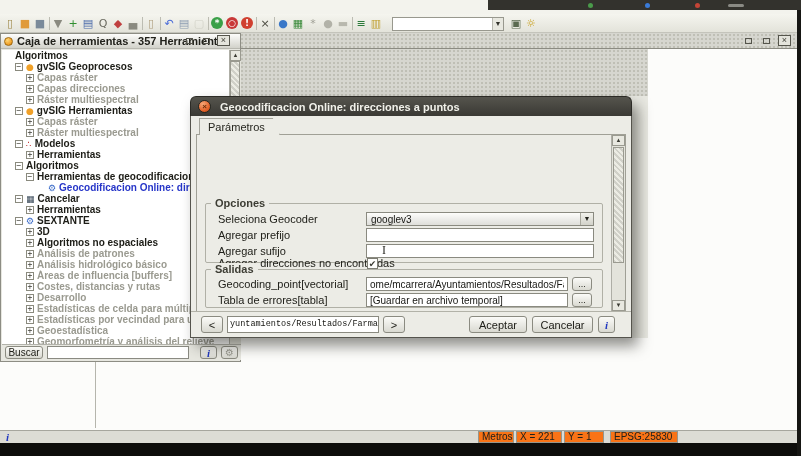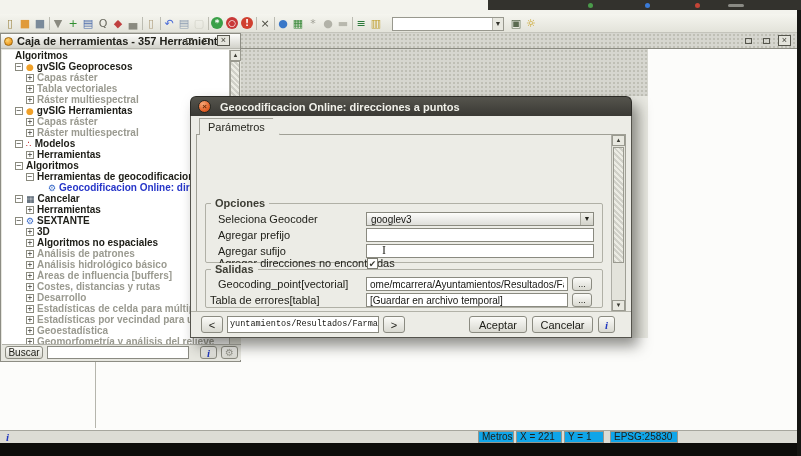--- a/index.html
+++ b/index.html
@@ -118,21 +118,21 @@
   .ibeam{position:absolute;left:176px;top:-1px;font-family:"Liberation Serif",serif;font-size:12px;color:#2b2b24;}
   .dlg-footer{position:absolute;left:0;bottom:0;width:440px;height:26px;border-top:1px solid #b2b2a8;background:#ecece6;}
   .dlg-footer .btn{position:absolute;top:4px;height:17px;font-size:11px;}
   .expr-field{position:absolute;left:36px;top:4px;width:152px;height:17px;border:1px solid #8a8a80;background:#fff;
               font-family:"Liberation Mono",monospace;font-size:8.5px;line-height:15px;padding:0 2px;
               white-space:nowrap;overflow:hidden;color:#161612;}
 
   
   .statusbar{position:absolute;left:0;top:430px;width:797px;height:13px;background:#dcdcd5;
              border-top:1px solid #a6a69e;}
-  .sb-box{position:absolute;top:0px;height:12px;border:1px solid #96968c;background:#0ea5e9;
+  .sb-box{position:absolute;top:0px;height:12px;border:1px solid #96968c;background:#f97316;
           font-size:10px;line-height:10px;padding:0 3px;color:#21211b;white-space:nowrap;}
   .sb-info{position:absolute;left:6px;top:0;}
   .bottom-black{position:absolute;left:0;top:443px;width:801px;height:13px;background:#0d0d0b;}
   .right-black{position:absolute;left:797px;top:0;width:4px;height:456px;background:#161613;}
 </style>
 </head>
 <body>
 
 <div id="screen">
 
@@ -298,21 +298,21 @@
           <span class="lbl">gvSIG Geoprocesos</span>
         </div>
         <div class="tree-row disabled" style="padding-left: 24px;">
           <span class="exp">+</span>
 
           <span class="lbl">Capas ráster</span>
         </div>
         <div class="tree-row disabled" style="padding-left: 24px;">
           <span class="exp">+</span>
 
-          <span class="lbl">Tabla vectoriales</span>
+          <span class="lbl">Capas direcciones</span>
         </div>
         <div class="tree-row disabled" style="padding-left: 24px;">
           <span class="exp">+</span>
 
           <span class="lbl">Ráster multiespectral</span>
         </div>
         <div class="tree-row" style="padding-left: 13px;">
           <span class="exp">−</span>
           <span class="node-ic" style="color: rgb(240, 160, 40);">●</span>
           <span class="lbl">gvSIG Herramientas</span>
@@ -475,21 +475,21 @@
         </div>
 
         <div class="grp" style="top:134px;height:39px;">
           <span class="grp-legend">Salidas</span>
           <div class="frow" style="top:7px;">
             <span class="flabel" style="margin-left:12px;">Geocoding_point[vectorial]</span>
             <input class="tinput short" readonly="" value="ome/mcarrera/Ayuntamientos/Resultados/Farmacias" style="">
             <span class="btn browse-btn">...</span>
           </div>
           <div class="frow" style="top:23px;">
-            <span class="flabel" style="margin-left:4px;">Tabla de errores[tabla]</span>
+            <span class="flabel" style="margin-left:12px;">Tabla de errores[tabla]</span>
             <input class="tinput short" readonly="" value="[Guardar en archivo temporal]" style="">
             <span class="btn browse-btn">...</span>
           </div>
         </div>
 
         <div class="dlg-scroll">
           <div class="scr-arrow up">▲</div>
           <div class="scr-thumb"></div>
           <div class="scr-arrow down">▼</div>
         </div>

